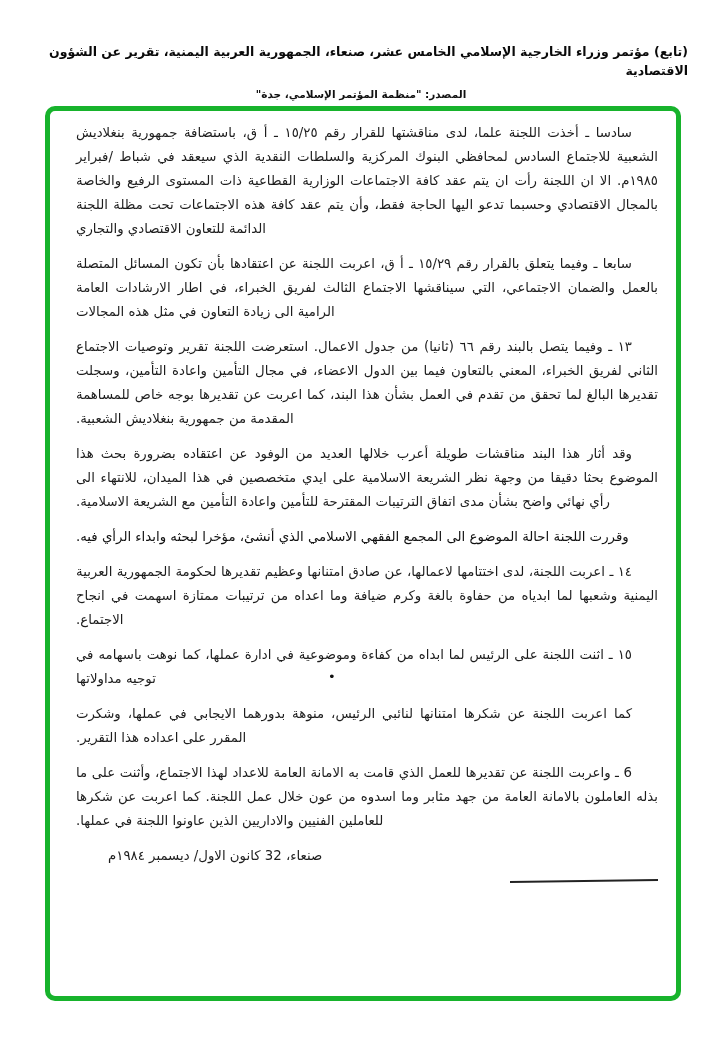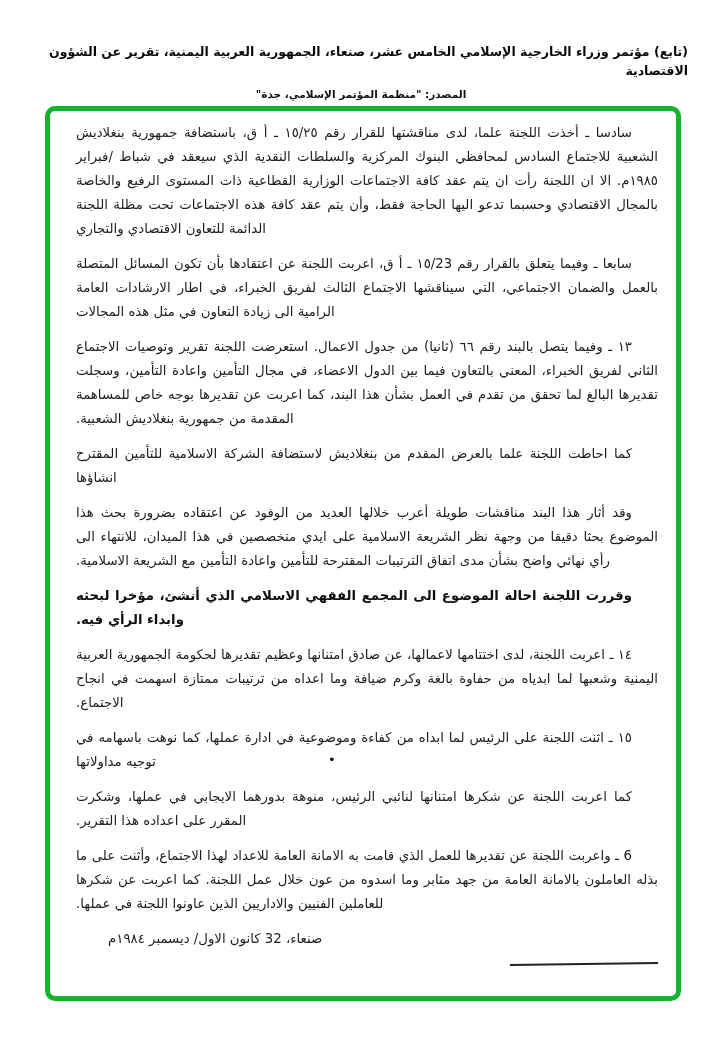--- a/index.html
+++ b/index.html
@@ -64,21 +64,21 @@
     color: #1d1d1d;
     text-align: justify;
     text-align-last: left;
     -moz-text-align-last: left;
     text-indent: 26px;
     margin: 0 0 11px 0;
     position: relative;
     letter-spacing: 0.1px;
   }
   .para.bold {
-    font-weight: bold;
+    font-weight: normal;
     color: #101010;
   }
   .stray-dot {
     position: absolute;
     left: 252px;
     bottom: 2px;
     font-size: 13px;
     color: #111;
     text-indent: 0;
   }
@@ -107,23 +107,22 @@
 <div class="page-header">
   <div class="header-title">(تابع) مؤتمر وزراء الخارجية الإسلامي الخامس عشر، صنعاء، الجمهورية العربية اليمنية، تقرير عن الشؤون الاقتصادية</div>
   <div class="header-source">المصدر:  "منظمة المؤتمر الإسلامي، جدة"</div>
 </div>
 
 <div class="doc-frame" style="border-color: rgb(23, 179, 44);">
   <div class="doc-content">
 
     <div>
         <p class="para">سادسا ـ أخذت اللجنة علما، لدى مناقشتها للقرار رقم ١٥/٢٥ ـ أ ق، باستضافة جمهورية بنغلاديش الشعبية للاجتماع السادس لمحافظي البنوك المركزية والسلطات النقدية الذي سيعقد في شباط /فبراير ١٩٨٥م. الا ان اللجنة رأت ان يتم عقد كافة الاجتماعات الوزارية القطاعية ذات المستوى الرفيع والخاصة بالمجال الاقتصادي وحسبما تدعو اليها الحاجة فقط، وأن يتم عقد كافة هذه الاجتماعات تحت مظلة اللجنة الدائمة للتعاون الاقتصادي والتجاري</p>
-        <p class="para">سابعا ـ وفيما يتعلق بالقرار رقم ١٥/23 ـ أ ق، اعربت اللجنة عن اعتقادها بأن تكون المسائل المتصلة بالعمل والضمان الاجتماعي، التي سيناقشها الاجتماع الثالث لفريق الخبراء، في اطار الارشادات العامة الرامية الى زيادة التعاون في مثل هذه المجالات</p>
+        <p class="para">سابعا ـ وفيما يتعلق بالقرار رقم ١٥/٢٩ ـ أ ق، اعربت اللجنة عن اعتقادها بأن تكون المسائل المتصلة بالعمل والضمان الاجتماعي، التي سيناقشها الاجتماع الثالث لفريق الخبراء، في اطار الارشادات العامة الرامية الى زيادة التعاون في مثل هذه المجالات</p>
         <p class="para">١٣ ـ وفيما يتصل بالبند رقم ٦٦ (ثانيا) من جدول الاعمال. استعرضت اللجنة تقرير وتوصيات الاجتماع الثاني لفريق الخبراء، المعني بالتعاون فيما بين الدول الاعضاء، في مجال التأمين واعادة التأمين، وسجلت تقديرها البالغ لما تحقق من تقدم في العمل بشأن هذا البند، كما اعربت عن تقديرها بوجه خاص للمساهمة المقدمة من جمهورية بنغلاديش الشعبية.</p>
-        <p class="para">كما احاطت اللجنة علما بالعرض المقدم من بنغلاديش لاستضافة الشركة الاسلامية للتأمين المقترح انشاؤها</p>
         <p class="para">وقد أثار هذا البند مناقشات طويلة أعرب خلالها العديد من الوفود عن اعتقاده بضرورة بحث هذا الموضوع بحثا دقيقا من وجهة نظر الشريعة الاسلامية على ايدي متخصصين في هذا الميدان، للانتهاء الى رأي نهائي واضح بشأن مدى اتفاق الترتيبات المقترحة للتأمين واعادة التأمين مع الشريعة الاسلامية.</p>
         <p class="para bold">وقررت اللجنة احالة الموضوع الى المجمع الفقهي الاسلامي الذي أنشئ، مؤخرا لبحثه وابداء الرأي فيه.</p>
         <p class="para">١٤ ـ اعربت اللجنة، لدى اختتامها لاعمالها، عن صادق امتنانها وعظيم تقديرها لحكومة الجمهورية العربية اليمنية وشعبها لما ابدياه من حفاوة بالغة وكرم ضيافة وما اعداه من ترتيبات ممتازة اسهمت في انجاح الاجتماع.</p>
         <p class="para">١٥ ـ اثنت اللجنة على الرئيس لما ابداه من كفاءة وموضوعية في ادارة عملها، كما نوهت باسهامه في توجيه مداولاتها<span class="stray-dot">•</span></p>
         <p class="para">كما اعربت اللجنة عن شكرها امتنانها لنائبي الرئيس، منوهة بدورهما الايجابي في عملها، وشكرت المقرر على اعداده هذا التقرير.</p>
         <p class="para">6 ـ واعربت اللجنة عن تقديرها للعمل الذي قامت به الامانة العامة للاعداد لهذا الاجتماع، وأثنت على ما بذله العاملون بالامانة العامة من جهد مثابر وما اسدوه من عون خلال عمل اللجنة. كما اعربت عن شكرها للعاملين الفنيين والاداريين الذين عاونوا اللجنة في عملها.</p>
       </div>
 
     <div class="date-line">صنعاء، 32 كانون الاول/ ديسمبر ١٩٨٤م</div>
 

